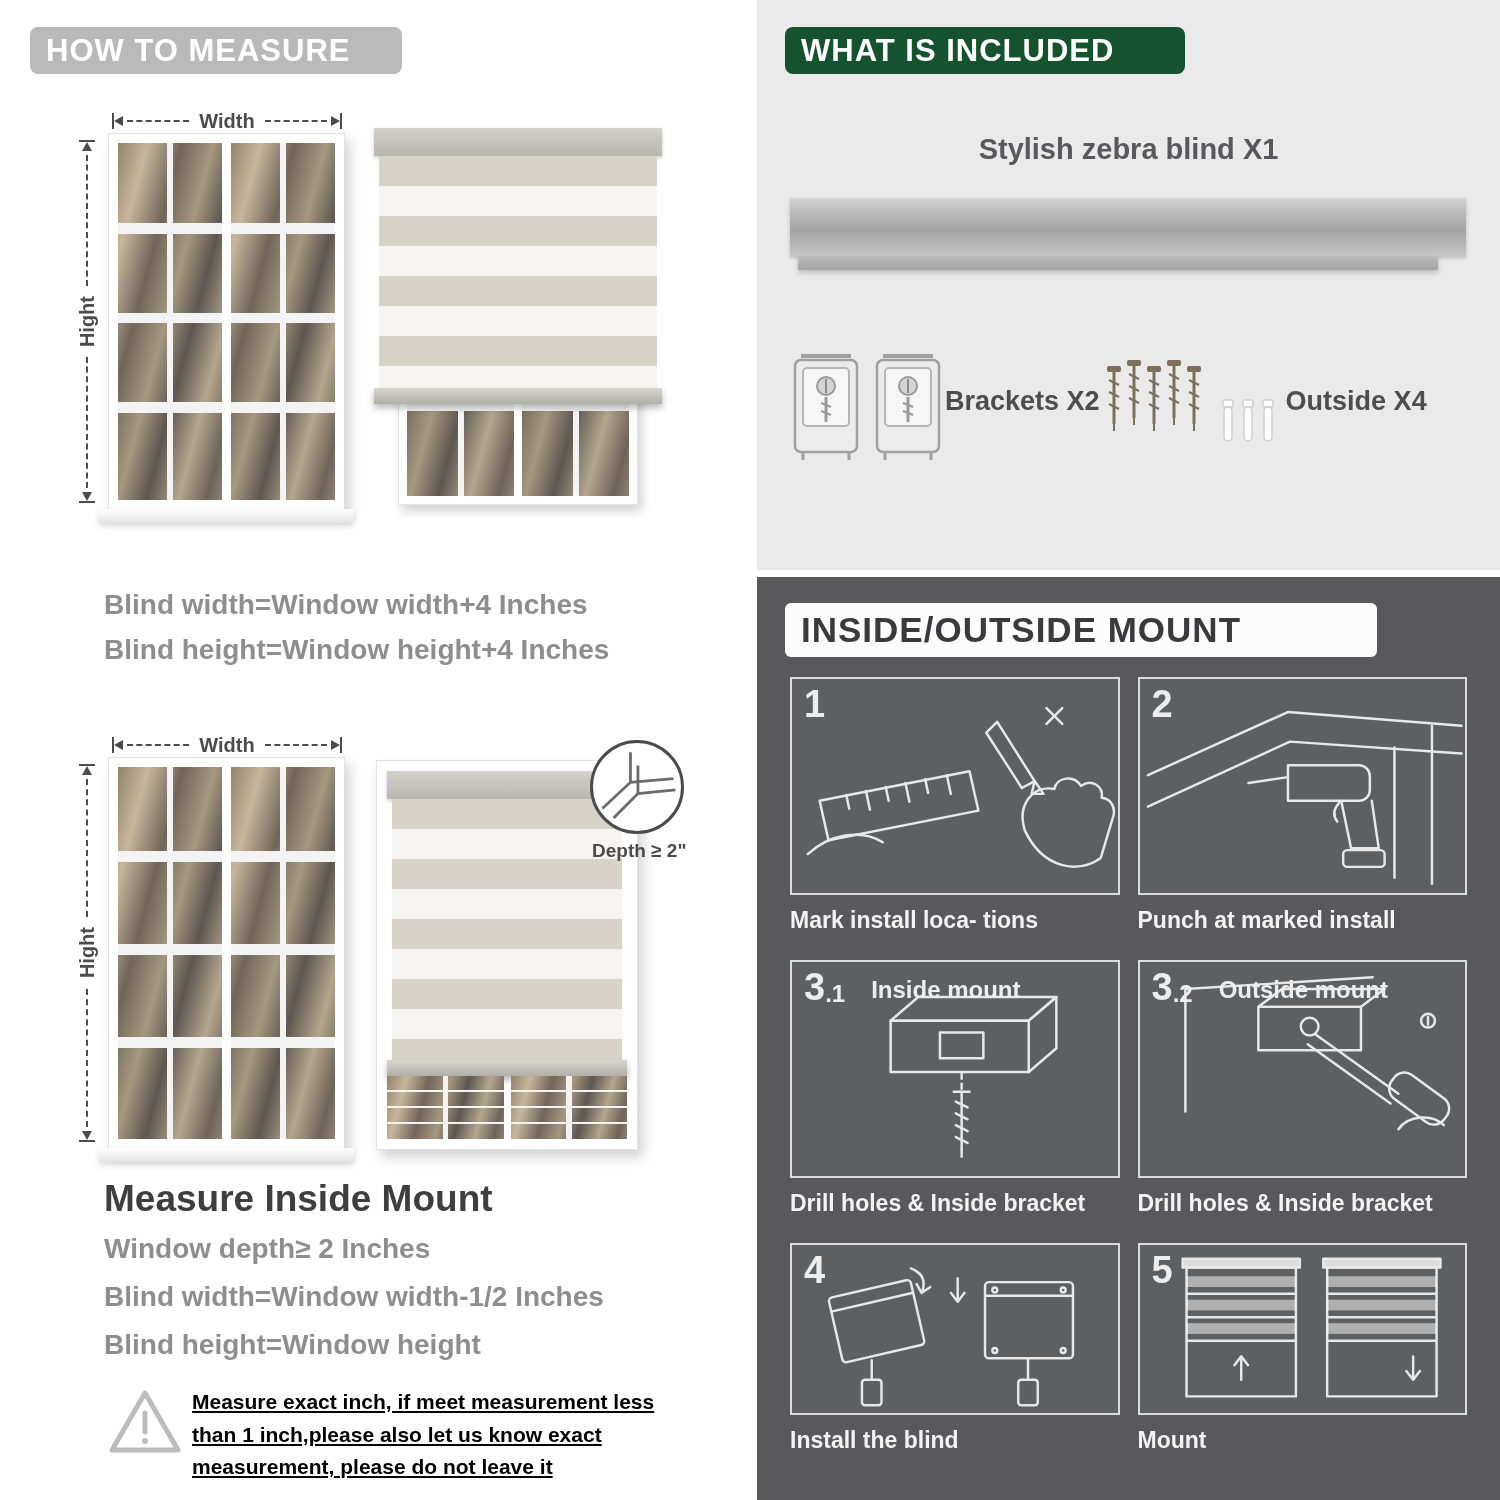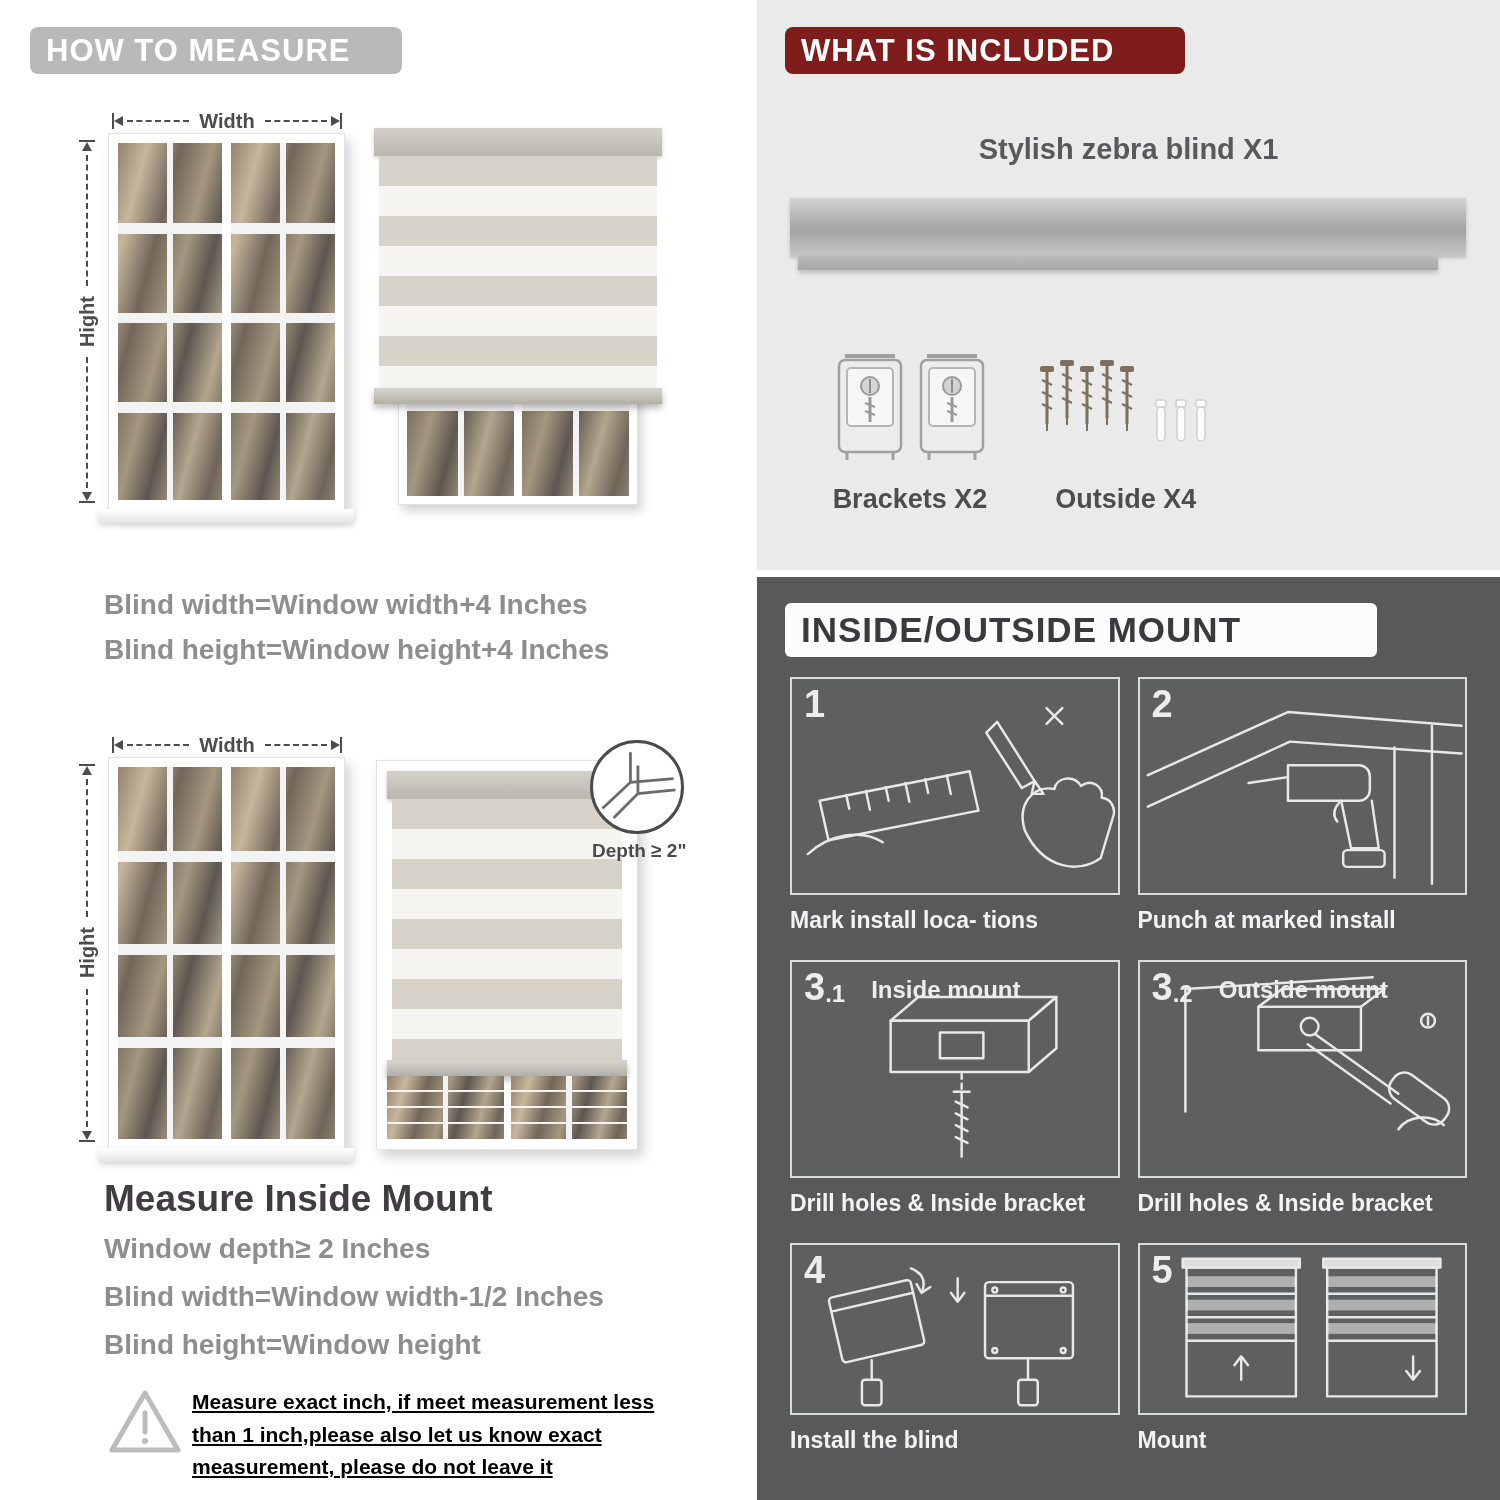--- a/index.html
+++ b/index.html
@@ -16,21 +16,21 @@
   .banner {
     position: absolute;
     font-weight: bold;
     border-radius: 8px;
     letter-spacing: 1px;
     display: flex;
     align-items: center;
     padding-left: 16px;
   }
   .banner-gray  { background:#b9b9b9; color:#ffffff; font-size:31px; }
-  .banner-light { background:#7f1d1d; color:#fdfdfd; font-size:31px; }
+  .banner-light { background:#14532d; color:#fdfdfd; font-size:31px; }
   .banner-white { background:#fcfcfc; color:#3a3a3c; font-size:35px; border-radius:6px; }
 
   
   .measure-h { position:absolute; display:flex; align-items:center; color:#4c4c4c; height:22px; }
   .measure-h .tick { width:2px; height:16px; background:#4c4c4c; }
   .measure-h .ah-l { width:0;height:0;border-top:5px solid transparent;border-bottom:5px solid transparent;border-right:9px solid #4c4c4c; }
   .measure-h .ah-r { width:0;height:0;border-top:5px solid transparent;border-bottom:5px solid transparent;border-left:9px solid #4c4c4c; }
   .measure-h .dash { flex:1; border-top:2px dashed #4c4c4c; height:0; margin:0 4px; }
   .measure-h .mlabel { font-size:20px; font-weight:bold; padding:0 6px; white-space:nowrap; }
 
@@ -95,21 +95,21 @@
   
   .right-top { position:absolute; left:757px; top:0; width:743px; height:570px; background:#eaeaea; }
   .blind-name { position:absolute; left:0; top:133px; width:100%; text-align:center;
                 font-weight:bold; font-size:29px; color:#59595b; }
   .headrail { position:absolute; left:33px; top:198px; width:676px; height:58px;
     background:linear-gradient(to bottom,#d2d2d2 0%,#a3a3a3 55%,#c6c6c6 100%);
     box-shadow:0 2px 4px rgba(0,0,0,.2); }
   .headrail::after { content:""; position:absolute; left:8px; right:28px; bottom:-14px; height:14px;
     background:linear-gradient(to bottom,#bcbcbc,#a5a5a5); box-shadow:0 3px 5px rgba(0,0,0,.2); }
   .components { position:absolute; left:30px; right:30px; top:318px; display:flex; }
-  .component { display:flex; flex-direction:column; align-items:center;text-align:center; }
+  .component { display:flex; align-items:center;text-align:center; }
   .comp-icon { height:152px; display:flex; align-items:flex-end; justify-content:center; }
   .comp-label { margin-top:14px; font-weight:bold; font-size:27px; color:#4d4d4d; white-space:nowrap; }
 
   
   .right-bottom { position:absolute; left:757px; top:577px; width:743px; height:923px; background:#59595b; }
   .steps { position:absolute; left:33px; top:100px; width:677px;
            display:grid; grid-template-columns:1fr 1fr; column-gap:18px; }
   .step { margin-bottom:26px; }
   .panel { position:relative; height:218px; border:2px solid #dcdcdc; background:#5e5f61; overflow:hidden; }
   .panel-short { height:172px; }

